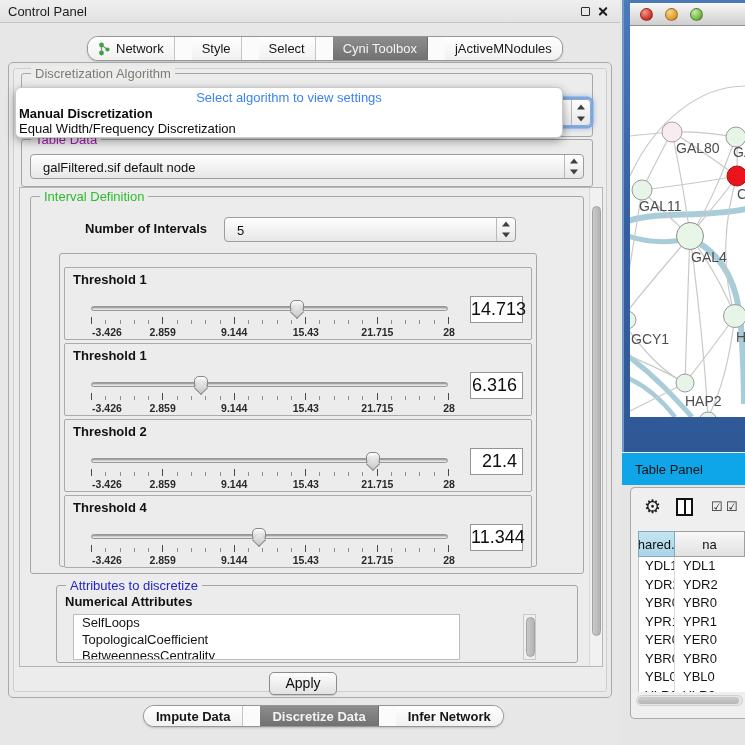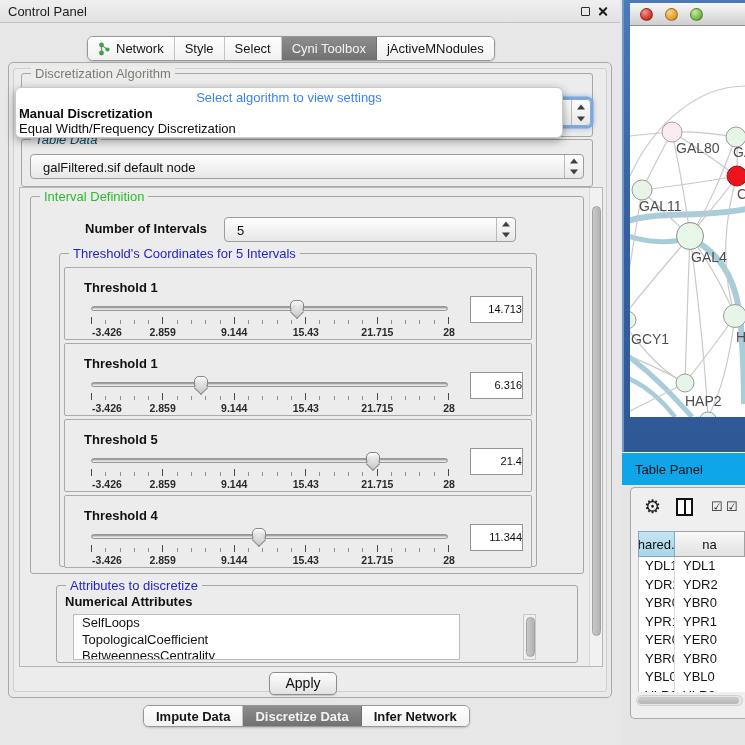--- a/index.html
+++ b/index.html
@@ -8,21 +8,21 @@
 
   
   .cp { position:absolute; left:0; top:0; width:620px; height:745px; background:#e7e7e7; }
   .cp-titlebar { position:absolute; left:0; top:0; width:620px; height:23px; background:linear-gradient(#efefef,#e2e2e2); border-bottom:1px solid #c6c6c6; }
   .cp-title { position:absolute; left:8px; top:4px; font-size:13px; color:#1c1c1c; }
   .win-float { position:absolute; right:30px; top:7px; width:9px; height:9px; border:1.5px solid #2b2b2b; border-radius:1px; }
   .win-close { position:absolute; right:12px; top:6px; width:11px; height:11px; }
   .win-close::before,.win-close::after { content:''; position:absolute; left:5px; top:0; width:2.4px; height:11px; background:#1d1d1d; border-radius:1px; }
   .win-close::before { transform:rotate(45deg);} .win-close::after { transform:rotate(-45deg);}
 
-  .seg { position:absolute; display:flex; border:1px solid #979797; border-radius:6px; background:#fbfbfb; overflow:hidden; box-shadow:0 1px 2px rgba(0,0,0,.18); }
+  .seg { position:absolute; display:flex; border:1px solid #979797; border-radius:11px; background:#fbfbfb; overflow:hidden; box-shadow:0 1px 2px rgba(0,0,0,.18);gap:17px; }
   .seg .tab { display:flex; align-items:center; justify-content:center; font-size:13px; color:#161616; border-right:1px solid #c4c4c4; background:linear-gradient(#fefefe,#f1f1f1); white-space:nowrap; }
   .seg .tab:last-child { border-right:none; }
   .seg .tab.sel { background:linear-gradient(#8d8d8d,#717171); color:#f3f3f3; border-right-color:#6f6f6f; }
   .cp-tabbar { left:87px; top:36px; height:25px; }
   .cp-tabbar .tab { padding:0 10px; }
   .net-tab-icon { width:13px; height:14px; margin-right:5px; }
 
   .cp-outer { position:absolute; left:8px; top:62px; width:604px; height:636px; border:1px solid #a9a9a9; border-radius:5px; background:#e9e9e9; }
   .cp-inner-frame { position:absolute; left:4px; top:5px; right:4px; bottom:5px; border:1px solid #cfcfcf; border-radius:3px; background:#ececec; }
 
@@ -40,49 +40,49 @@
 
   .grp-algo { left:12px; top:10px; right:18px; height:64px; z-index:1; }
   .combo-ring { left:20px; top:36px; right:20px; height:27px; z-index:2; border:1px solid #89a9d9; box-shadow:0 0 0 2.5px #7ea7dd, 0 0 5px 3px rgba(110,155,215,.55); }
 
   .popup { position:absolute; left:6px; top:24px; width:548px; height:51px; background:#fff; border:1px solid #c9c9c9; border-radius:6px; box-shadow:0 3px 10px rgba(0,0,0,.38); z-index:10; padding-top:2px; }
   .popup-hint { text-align:center; font-size:13px; color:#3b82f6; line-height:16px; }
   .popup-item { font-size:13px; color:#0c0c0c; line-height:15px; padding-left:3px; white-space:nowrap; }
   .popup-item.bold { font-weight:bold; }
 
   .grp-tabledata { left:12px; top:76px; right:18px; height:48px; z-index:1; }
-  .legend.dark { color:#0c4a6e;font-style:italic; }
+  .legend.dark { color:#a21caf; }
   .td-combo { left:8px; top:14px; right:8px; height:25px; }
 
   .scrollpane { position:absolute; left:10px; top:124px; width:584px; height:480px; border:1px solid #b7b7b7; background:#ececec; overflow:hidden; z-index:1; }
   .vscrollbar { position:absolute; right:0; top:0; bottom:0; width:13px; background:#f1f1f1; border-left:1px solid #d6d6d6; }
   .vthumb { position:absolute; left:2px; top:18px; width:9px; height:430px; border-radius:5px; background:linear-gradient(90deg,#c9c9c9,#b3b3b3); border:1px solid #a2a2a2; }
 
   .grp-interval { left:10px; top:8px; width:554px; height:378px; background:#ececec; }
   .grp-interval > .legend { background:#ececec; }
   .noi-label { position:absolute; left:54px; top:24px; font-size:13px; font-weight:bold; color:#111; }
   .noi-combo { left:193px; top:20px; width:292px; height:25px; }
 
   .grp-thresh { left:28px; top:56px; width:478px; height:314px; padding:13px 4px 0 4px; }
   .t-panel { position:relative; width:468px; height:73px; margin:0 auto 3px auto; border:1px solid #aaa; border-radius:2px; background:#ececec; }
-  .t-label { position:absolute; left:8px; top:12px; font-size:13px; font-weight:bold; color:#111;margin-left:11px; }
+  .t-label { position:absolute; left:8px; top:4px; font-size:13px; font-weight:bold; color:#111; }
   .slider { position:absolute; left:26px; top:32px; width:357px; height:40px; }
   .track { position:absolute; left:0; top:6px; width:357px; height:5px; border:1px solid #989898; border-radius:3px; background:linear-gradient(#bfbfbf,#ededed); box-shadow:inset 0 1px 1px rgba(0,0,0,.22); }
   .thumb { position:absolute; top:0; width:14px; height:11px; transform:translateX(-50%); border:1px solid #858585; border-radius:5px 5px 2px 2px; background:linear-gradient(#ffffff,#cdcdcd); z-index:2; }
   .thumb::after { content:''; position:absolute; left:50%; top:5.5px; width:9px; height:9px; background:linear-gradient(135deg,#ededed,#c6c6c6); border:solid #858585; border-width:0 1px 1px 0; transform:translateX(-50%) rotate(45deg); }
   .ticks { position:absolute; left:0; top:17px; width:359px; height:7px;
     background:
       repeating-linear-gradient(90deg,#4a4a4a 0 1px,transparent 1px 71.4px),
       repeating-linear-gradient(90deg,#8d8d8d 0 1px,transparent 1px 14.28px);
     background-size:359px 7px,359px 4px; background-position:0 0,0 3px; background-repeat:no-repeat; }
   .slabels { position:absolute; left:0; top:26px; width:358px; height:13px; }
   .sl { position:absolute; top:0; transform:translateX(-50%); font-size:10.5px; font-weight:bold; color:#2a2a2a; white-space:nowrap; }
   .sl:nth-child(1){left:0;margin-left:16px;} .sl:nth-child(2){left:71.6px;} .sl:nth-child(3){left:143.2px;}
   .sl:nth-child(4){left:214.8px;} .sl:nth-child(5){left:286.4px;} .sl:nth-child(6){left:358px;}
-  .t-value { position:absolute; right:8px; top:28px; width:53px; height:27px; border:1px solid #949494; background:#fff; font-size:11px; color:#0e0e0e; text-align:right; line-height:25px; }
+  .t-value { position:absolute; right:8px; top:28px; width:53px; height:27px; border:1px solid #949494; background:#fff; font-size:18px; color:#0e0e0e; text-align:right; line-height:25px; padding-right:5px; }
 
   .grp-attrs { left:36px; top:397px; width:522px; height:78px; background:#ececec; }
   .attrs-sub { position:absolute; left:8px; top:8px; font-size:13px; font-weight:bold; color:#111; }
   .attr-list { position:absolute; left:16px; top:28px; width:387px; height:46px; background:#fff; border:1px solid #bdbdbd; overflow:hidden; }
   .attr-item { font-size:13px; color:#131313; line-height:16.5px; padding-left:8px; white-space:nowrap; }
   .attr-scroll { position:absolute; left:466px; top:28px; width:13px; height:46px; background:#efefef; border:1px solid #c9c9c9; }
   .attr-scroll .vthumb { top:2px; height:40px; left:1.5px; }
 
   .apply-btn { position:absolute; left:260px; top:609px; width:68px; height:23px; border:1px solid #8d8d8d; border-radius:5px; background:linear-gradient(#fdfdfd,#e2e2e2); font-size:14px; color:#0d0d0d; text-align:center; line-height:21px; box-shadow:0 1px 1px rgba(0,0,0,.15); z-index:1; }
 
@@ -182,21 +182,20 @@
     <div class="scrollpane">
       <div class="grpbox grp-interval">
         <span class="legend green">Interval Definition</span>
         <span class="noi-label">Number of Intervals</span>
         <div class="combo noi-combo">
           <span class="cval">5</span>
           <span class="stepper"></span>
         </div>
 
         <div class="grpbox grp-thresh">
-          <span class="legend blue">Threshold's Coordinates for 5 Intervals</span>
 
           <div class="t-panel">
             <span class="t-label">Threshold 1</span>
             <div class="slider">
               <div class="track"></div>
               <div class="thumb" style="left:206px"></div>
               <div class="ticks"></div>
               <div class="slabels">
                   <span class="sl">-3.426</span>
                   <span class="sl">2.859</span>
@@ -221,21 +220,21 @@
                   <span class="sl">9.144</span>
                   <span class="sl">15.43</span>
                   <span class="sl">21.715</span>
                   <span class="sl">28</span>
                 </div>
             </div>
             <div class="t-value">6.316</div>
           </div>
 
           <div class="t-panel">
-            <span class="t-label">Threshold 5</span>
+            <span class="t-label">Threshold 2</span>
             <div class="slider">
               <div class="track"></div>
               <div class="thumb" style="left:282px"></div>
               <div class="ticks"></div>
               <div class="slabels">
                   <span class="sl">-3.426</span>
                   <span class="sl">2.859</span>
                   <span class="sl">9.144</span>
                   <span class="sl">15.43</span>
                   <span class="sl">21.715</span>

